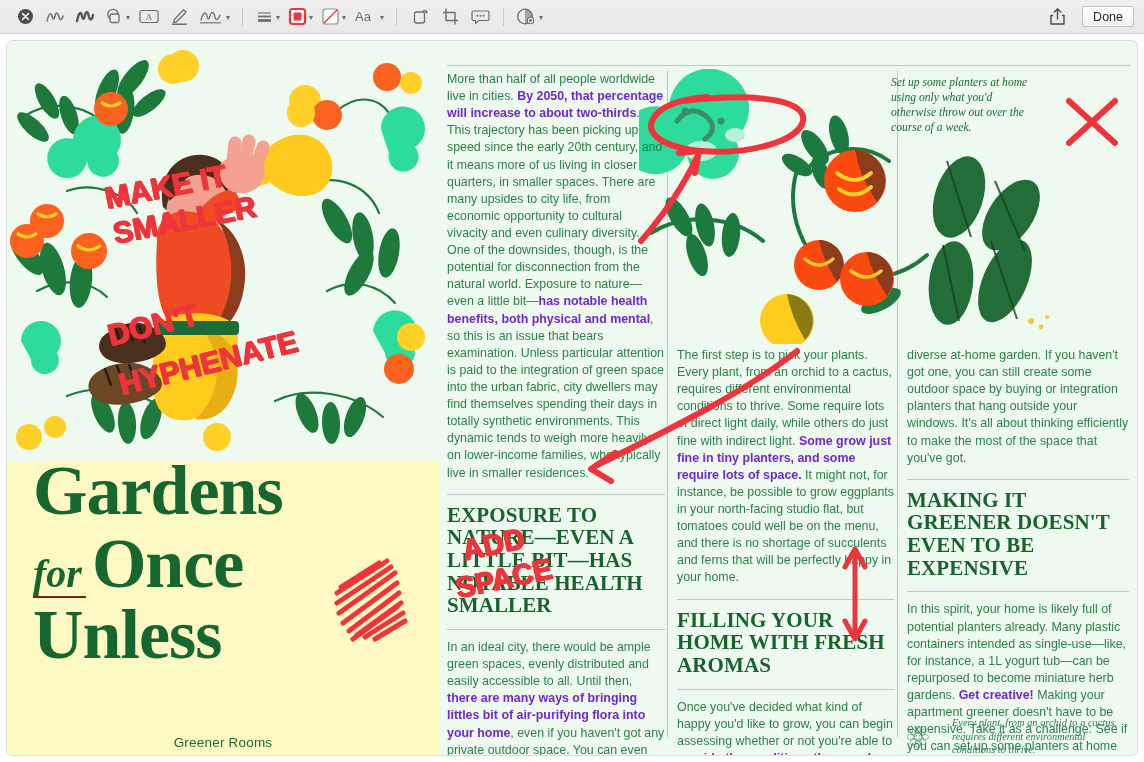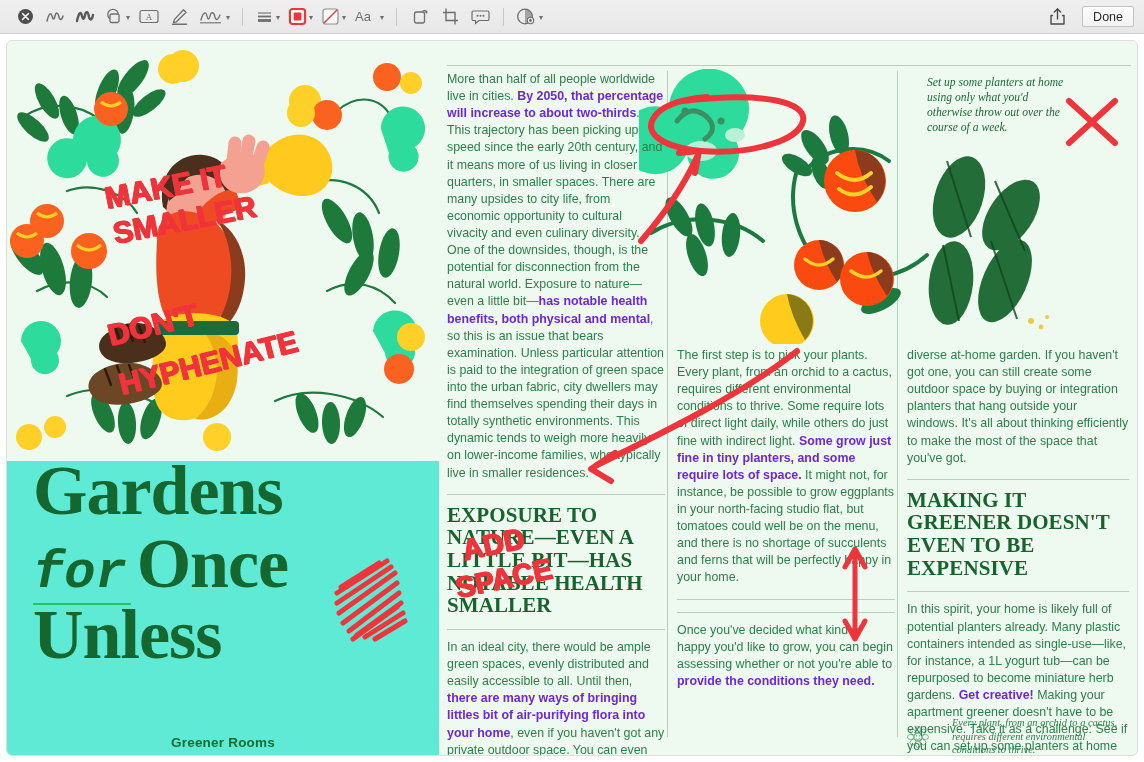--- a/index.html
+++ b/index.html
@@ -58,49 +58,49 @@
     background: #eefaf0;
     border: 1px solid #dedede;
     border-radius: 6px;
     overflow: hidden;
   }
 
   
   #cover {
     position: absolute; left: 0; top: 0;
     width: 432px; height: 716px;
-    background: #5eead4;
+    background: #fef9c3;
   }
   #cover-illo { position: absolute; left: 0; top: 0; width: 432px; height: 420px; }
   #cover-title {
     position: absolute; left: 26px; top: 420px;
     width: 400px;
   }
   .ttl-line {
     font-family: "Liberation Serif", serif;
     font-weight: bold;
     color: #16662f;
     line-height: 0.86;
     letter-spacing: -1px;
   }
   #ttl1 { font-size: 70px; }
   #ttl2 { font-size: 70px; margin-top: 2px; }
   #ttl3 { font-size: 70px; margin-top: 2px; }
   .ttl-for {
-    font-family: Liberation Mono, monospace;
+    font-family: Liberation Serif, serif;
     font-style: italic; font-weight: bold;
-    font-size: 52px; color: #16662f;
-    border-bottom: 2px solid #22c55e;
+    font-size: 40px; color: #16662f;
+    border-bottom: 2px solid #7f1d1d;
     padding-right: 4px;
     margin-right: 6px;
   }
   #cover-sub {
     position: absolute; left: 0; top: 694px;
     width: 432px; text-align: center;
-    font-size: 13.5px; font-weight: bold;
+    font-size: 13.5px; font-weight: normal;
     color: #1d6b36; letter-spacing: .2px;
   }
 
   
   #article {
     position: absolute; left: 432px; top: 0;
     width: 700px; height: 716px;
   }
   #rule-top {
     position: absolute; left: 8px; top: 24px;
@@ -138,21 +138,21 @@
     margin: 0 0 9px;
     letter-spacing: .1px;
   }
   .pull {
     font-family: "Liberation Serif", serif;
     font-style: italic;
     font-size: 11.6px;
     line-height: 1.3;
     color: #1a6b36;
   }
-  #pullquote { position: absolute; left: 488px; top: 34px; width: 148px; font-style: italic; }
+  #pullquote { position: absolute; left: 452px; top: 34px; width: 148px; font-style: italic; }
 
   
   #footnote {
     position: absolute; left: 468px; top: 672px;
     width: 222px;
     display: flex; gap: 23px; align-items: flex-start;
   }
   #footnote .fn-text {
     font-family: "Liberation Serif", serif;
     font-style: italic; font-size: 10.4px;
@@ -520,20 +520,21 @@
       <p class="body"><span>More than half of all people worldwide live in cities. </span><b>By 2050, that percentage will increase to about two-thirds</b><span>. This trajectory has been picking up speed since the early 20th century, and it means more of us living in closer quarters, in smaller spaces. There are many upsides to city life, from economic opportunity to cultural vivacity and even culinary diversity. One of the downsides, though, is the potential for disconnection from the natural world. Exposure to nature—even a little bit—</span><b>has notable health benefits, both physical and mental</b><span>, so this is an issue that bears examination. Unless particular attention is paid to the integration of green space into the urban fabric, city dwellers may find themselves spending their days in totally synthetic environments. This dynamic tends to weigh more heavily on lower-income families, who typically live in smaller residences.</span></p>
       <div class="hr"></div>
       <h2 class="head">EXPOSURE TO NATURE—EVEN A LITTLE BIT—HAS NOTABLE HEALTH SMALLER</h2>
       <div class="hr"></div>
       <p class="body"><span>In an ideal city, there would be ample green spaces, evenly distributed and easily accessible to all. Until then, </span><b>there are many ways of bringing littles bit of air-purifying flora into your home</b><span>, even if you haven't got any private outdoor space. You can even grow some herbs and vegetables, filling your home with fresh aromas and integrating the fruits of your labor into your meals.</span></p>
     </div>
 
     <div class="col" id="colB" style="top:306px">
       <p class="body"><span>The first step is to pick your plants. Every plant, from an orchid to a cactus, requires different environmental conditions to thrive. Some require lots of direct light daily, while others do just fine with indirect light. </span><b>Some grow just fine in tiny planters, and some require lots of space.</b><span> It might not, for instance, be possible to grow eggplants in your north-facing studio flat, but tomatoes could well be on the menu, and there is no shortage of succulents and ferns that will be perfectly happy in your home.</span></p>
       <div class="hr"></div>
+      <h2 class="head">FILLING YOUR HOME WITH FRESH AROMAS</h2>
       <div class="hr"></div>
       <p class="body"><span>Once you've decided what kind of happy you'd like to grow, you can begin assessing whether or not you're able to </span><b>provide the conditions they need.</b></p>
     </div>
 
     <div class="col" id="colC" style="top:306px">
       <p class="body">diverse at-home garden. If you haven't got one, you can still create some outdoor space by buying or integration planters that hang outside your windows. It's all about thinking efficiently to make the most of the space that you've got.</p>
       <div class="hr"></div>
       <h2 class="head">MAKING IT GREENER DOESN'T EVEN TO BE EXPENSIVE</h2>
       <div class="hr"></div>
       <p class="body"><span>In this spirit, your home is likely full of potential planters already. Many plastic containers intended as single-use—like, for instance, a 1L yogurt tub—can be repurposed to become miniature herb gardens. </span><b>Get creative!</b><span> Making your apartment greener doesn't have to be expensive. Take it as a challenge: See if you can set up some planters at home using only what you'd otherwise throw out over the course of a week.</span></p>

